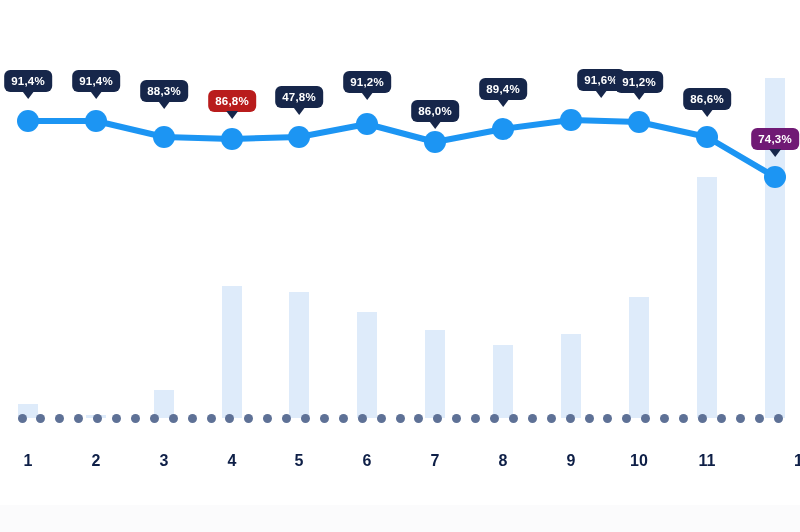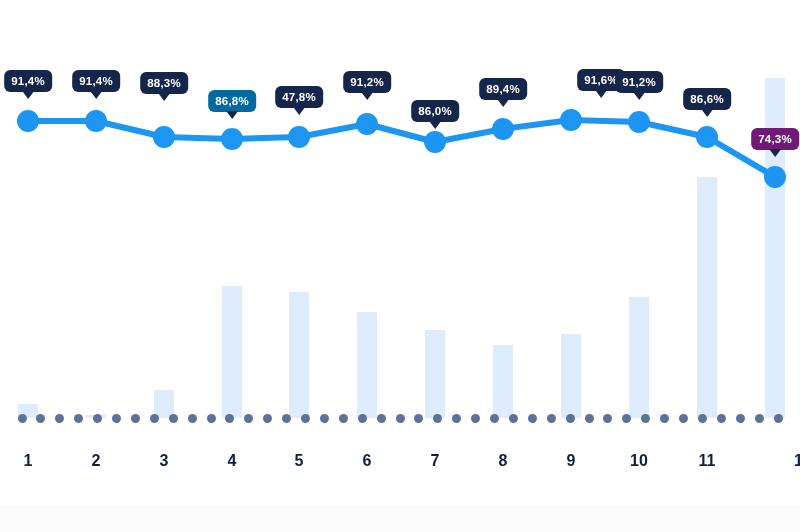--- a/index.html
+++ b/index.html
@@ -177,22 +177,22 @@
           <circle cx="503" cy="129" r="11" fill="#1C95F3"></circle>
           <circle cx="571" cy="120" r="11" fill="#1C95F3"></circle>
           <circle cx="639" cy="122" r="11" fill="#1C95F3"></circle>
           <circle cx="707" cy="137" r="11" fill="#1C95F3"></circle>
           <circle cx="775" cy="177" r="11" fill="#1C95F3"></circle>
         </g>
     </svg>
     <div id="tips">
         <div class="tip" style="left: 28px; top: 70px; background: rgb(22, 38, 74); color: rgb(255, 255, 255);">91,4%</div>
         <div class="tip" style="left: 96px; top: 70px; background: rgb(22, 38, 74); color: rgb(255, 255, 255);">91,4%</div>
-        <div class="tip" style="left: 164px; top: 72px; background: rgb(22, 38, 74); color: rgb(255, 255, 255);">88,3%</div>
-        <div class="tip" style="left: 232px; top: 90px; background: #0369a1; color: rgb(255, 255, 255);">86,8%</div>
+        <div class="tip" style="left: 164px; top: 80px; background: rgb(22, 38, 74); color: rgb(255, 255, 255);">88,3%</div>
+        <div class="tip" style="left: 232px; top: 90px; background: #b91c1c; color: rgb(255, 255, 255);">86,8%</div>
         <div class="tip" style="left: 299px; top: 86px; background: rgb(22, 38, 74); color: rgb(255, 255, 255);">47,8%</div>
         <div class="tip" style="left: 367px; top: 71px; background: rgb(22, 38, 74); color: rgb(255, 255, 255);">91,2%</div>
         <div class="tip" style="left: 435px; top: 100px; background: rgb(22, 38, 74); color: rgb(255, 255, 255);">86,0%</div>
         <div class="tip" style="left: 503px; top: 78px; background: rgb(22, 38, 74); color: rgb(255, 255, 255);">89,4%</div>
         <div class="tip" style="left: 601px; top: 69px; background: rgb(22, 38, 74); color: rgb(255, 255, 255);">91,6%</div>
         <div class="tip" style="left: 639px; top: 71px; background: rgb(22, 38, 74); color: rgb(255, 255, 255);">91,2%</div>
         <div class="tip" style="left: 707px; top: 88px; background: rgb(22, 38, 74); color: rgb(255, 255, 255);">86,6%</div>
         <div class="tip" style="left: 775px; top: 128px; background: #701a75; color: rgb(255, 255, 255);">74,3%</div>
       </div>
   </div>

